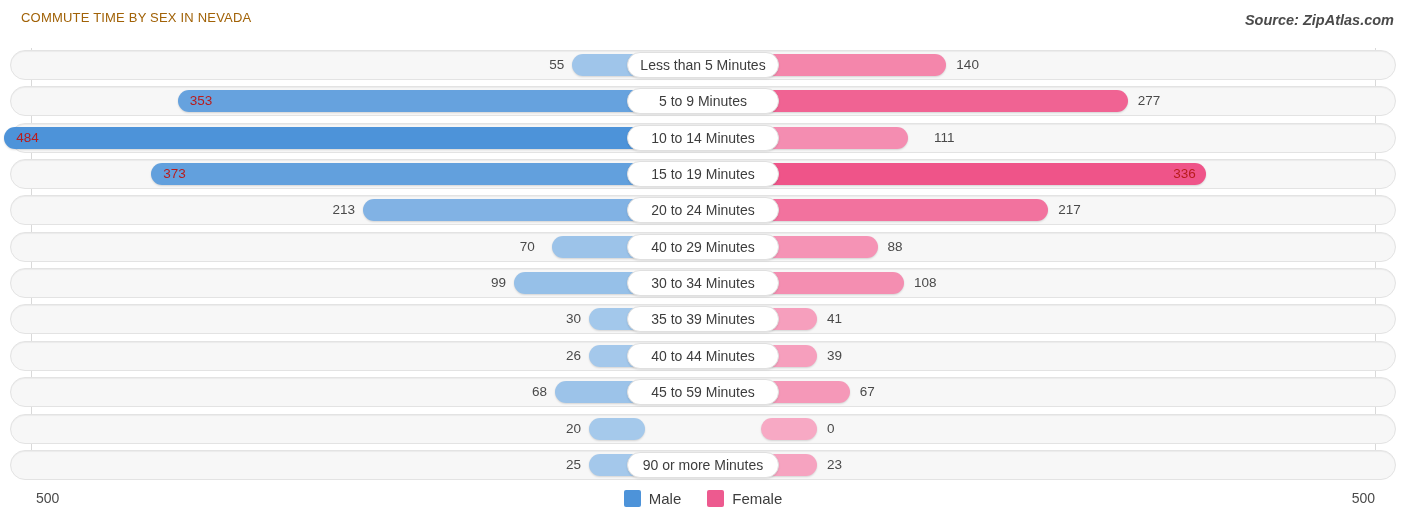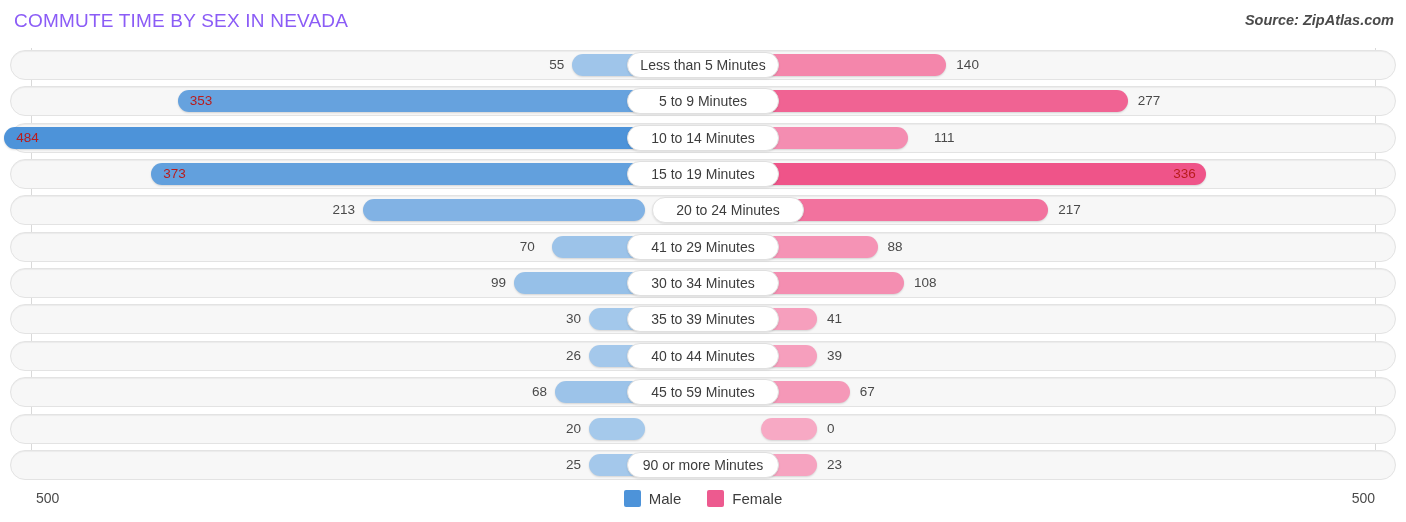--- a/index.html
+++ b/index.html
@@ -7,22 +7,22 @@
     width:1406px;height:522px;
     background:#ffffff;
     font-family:"Liberation Sans","DejaVu Sans",sans-serif;
     color:#3a3a3a;
     overflow:hidden;
     position:relative;
   }
   
   #header{position:absolute;left:0;top:0;width:1406px;height:44px;}
   #chart-title{
-    position:absolute;left:14px;top:10px;
-    font-size:19px;letter-spacing:.2px;color:#8b5cf6;font-weight:400;
+    position:absolute;left:21px;top:10px;
+    font-size:13px;letter-spacing:.2px;color:#a16207;font-weight:400;
     white-space:nowrap;
   }
   #source-note{
     position:absolute;right:12px;top:12px;
     font-size:14.5px;font-style:italic;color:#4a4a4a;font-weight:700;
     white-space:nowrap;
   }
   
   #plot{position:absolute;left:0;top:48px;width:1406px;height:436px;}
   .gridline{position:absolute;top:0;bottom:6px;width:1px;background:#d9d9d9;}
@@ -136,31 +136,31 @@
           <div class="catlabel" style="width: 152px; left: 617px;">15 to 19 Minutes</div>
         </div>
       </div>
       <div class="row" style="top: 147.4px;">
         <div class="track"></div>
         <div class="barwrap">
           <div class="bar male" style="width: 282.012px; left: 352.988px; background: rgb(129, 178, 228);"></div>
           <div class="val" style="left: 310.988px; width: 34px; text-align: right;">213</div>
           <div class="bar female" style="width: 287.308px; left: 751px; background: rgb(242, 114, 158);"></div>
           <div class="val" style="left: 1048.31px;">217</div>
-          <div class="catlabel" style="width: 152px; left: 642px;">20 to 24 Minutes</div>
+          <div class="catlabel" style="width: 152px; left: 617px;">20 to 24 Minutes</div>
         </div>
       </div>
       <div class="row" style="top: 183.75px;">
         <div class="track"></div>
         <div class="barwrap">
           <div class="bar male" style="width: 92.68px; left: 542.32px; background: rgb(156, 195, 233);"></div>
           <div class="val" style="left: 500.32px; width: 34px; text-align: center;">70</div>
           <div class="bar female" style="width: 116.512px; left: 751px; background: rgb(245, 147, 181);"></div>
           <div class="val" style="left: 877.512px;">88</div>
-          <div class="catlabel" style="width: 152px; left: 617px;">41 to 29 Minutes</div>
+          <div class="catlabel" style="width: 152px; left: 617px;">40 to 29 Minutes</div>
         </div>
       </div>
       <div class="row" style="top: 220.1px;">
         <div class="track"></div>
         <div class="barwrap">
           <div class="bar male" style="width: 131.076px; left: 503.924px; background: rgb(150, 192, 232);"></div>
           <div class="val" style="left: 461.924px; width: 34px; text-align: right;">99</div>
           <div class="bar female" style="width: 142.992px; left: 751px; background: rgb(244, 142, 177);"></div>
           <div class="val" style="left: 903.992px;">108</div>
           <div class="catlabel" style="width: 152px; left: 617px;">30 to 34 Minutes</div>

